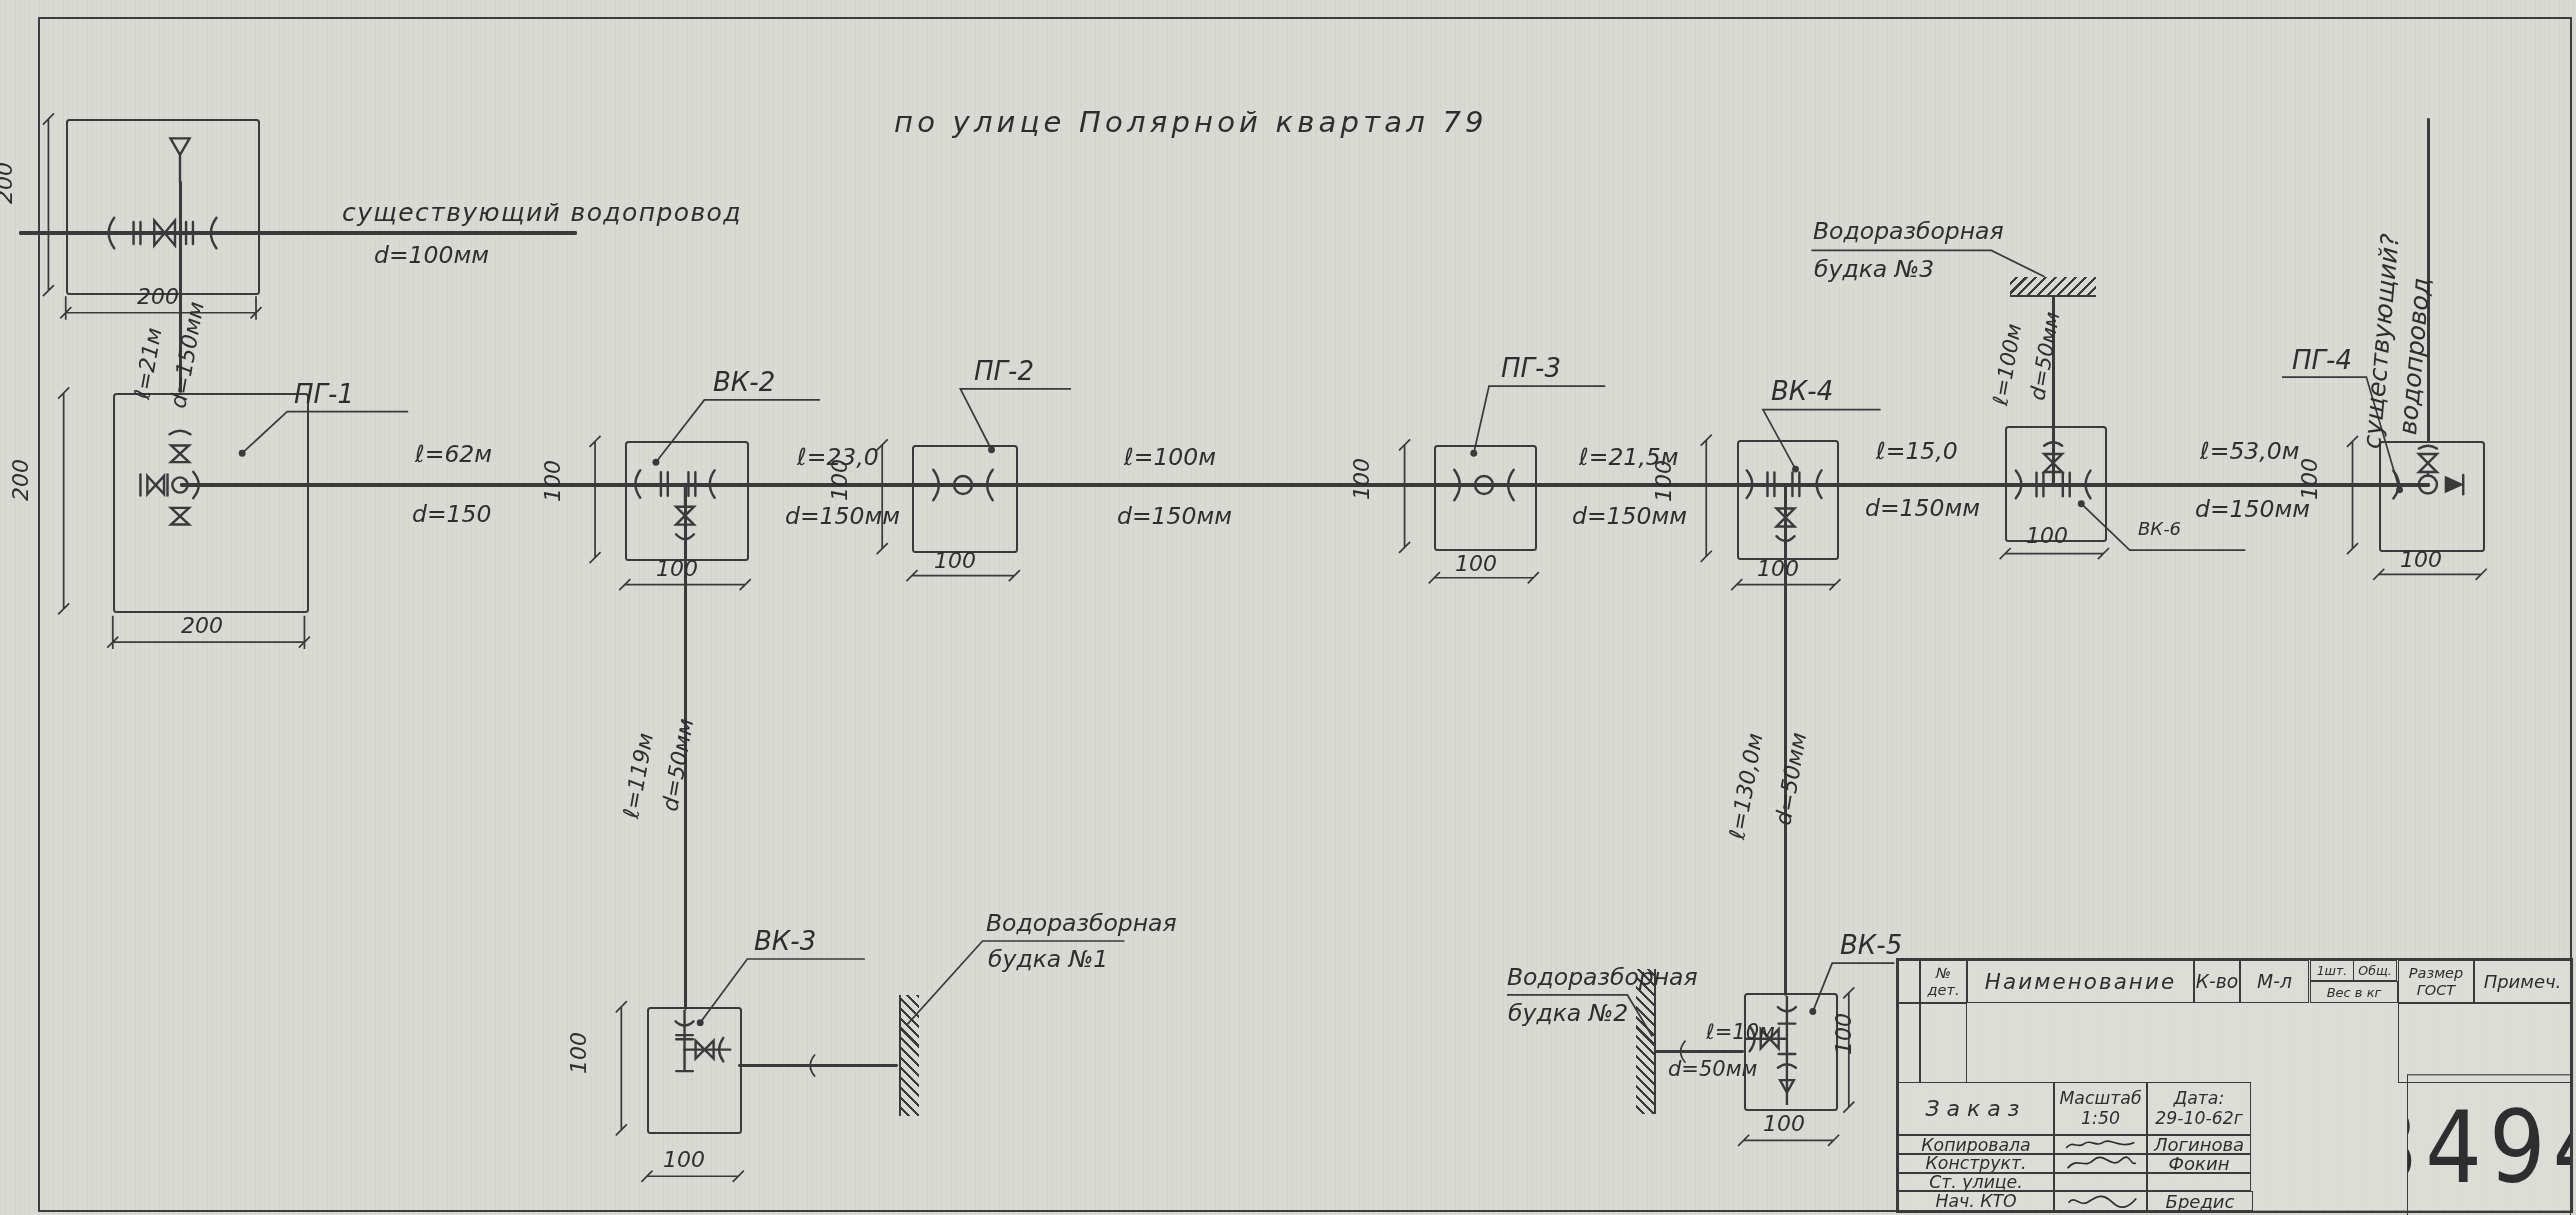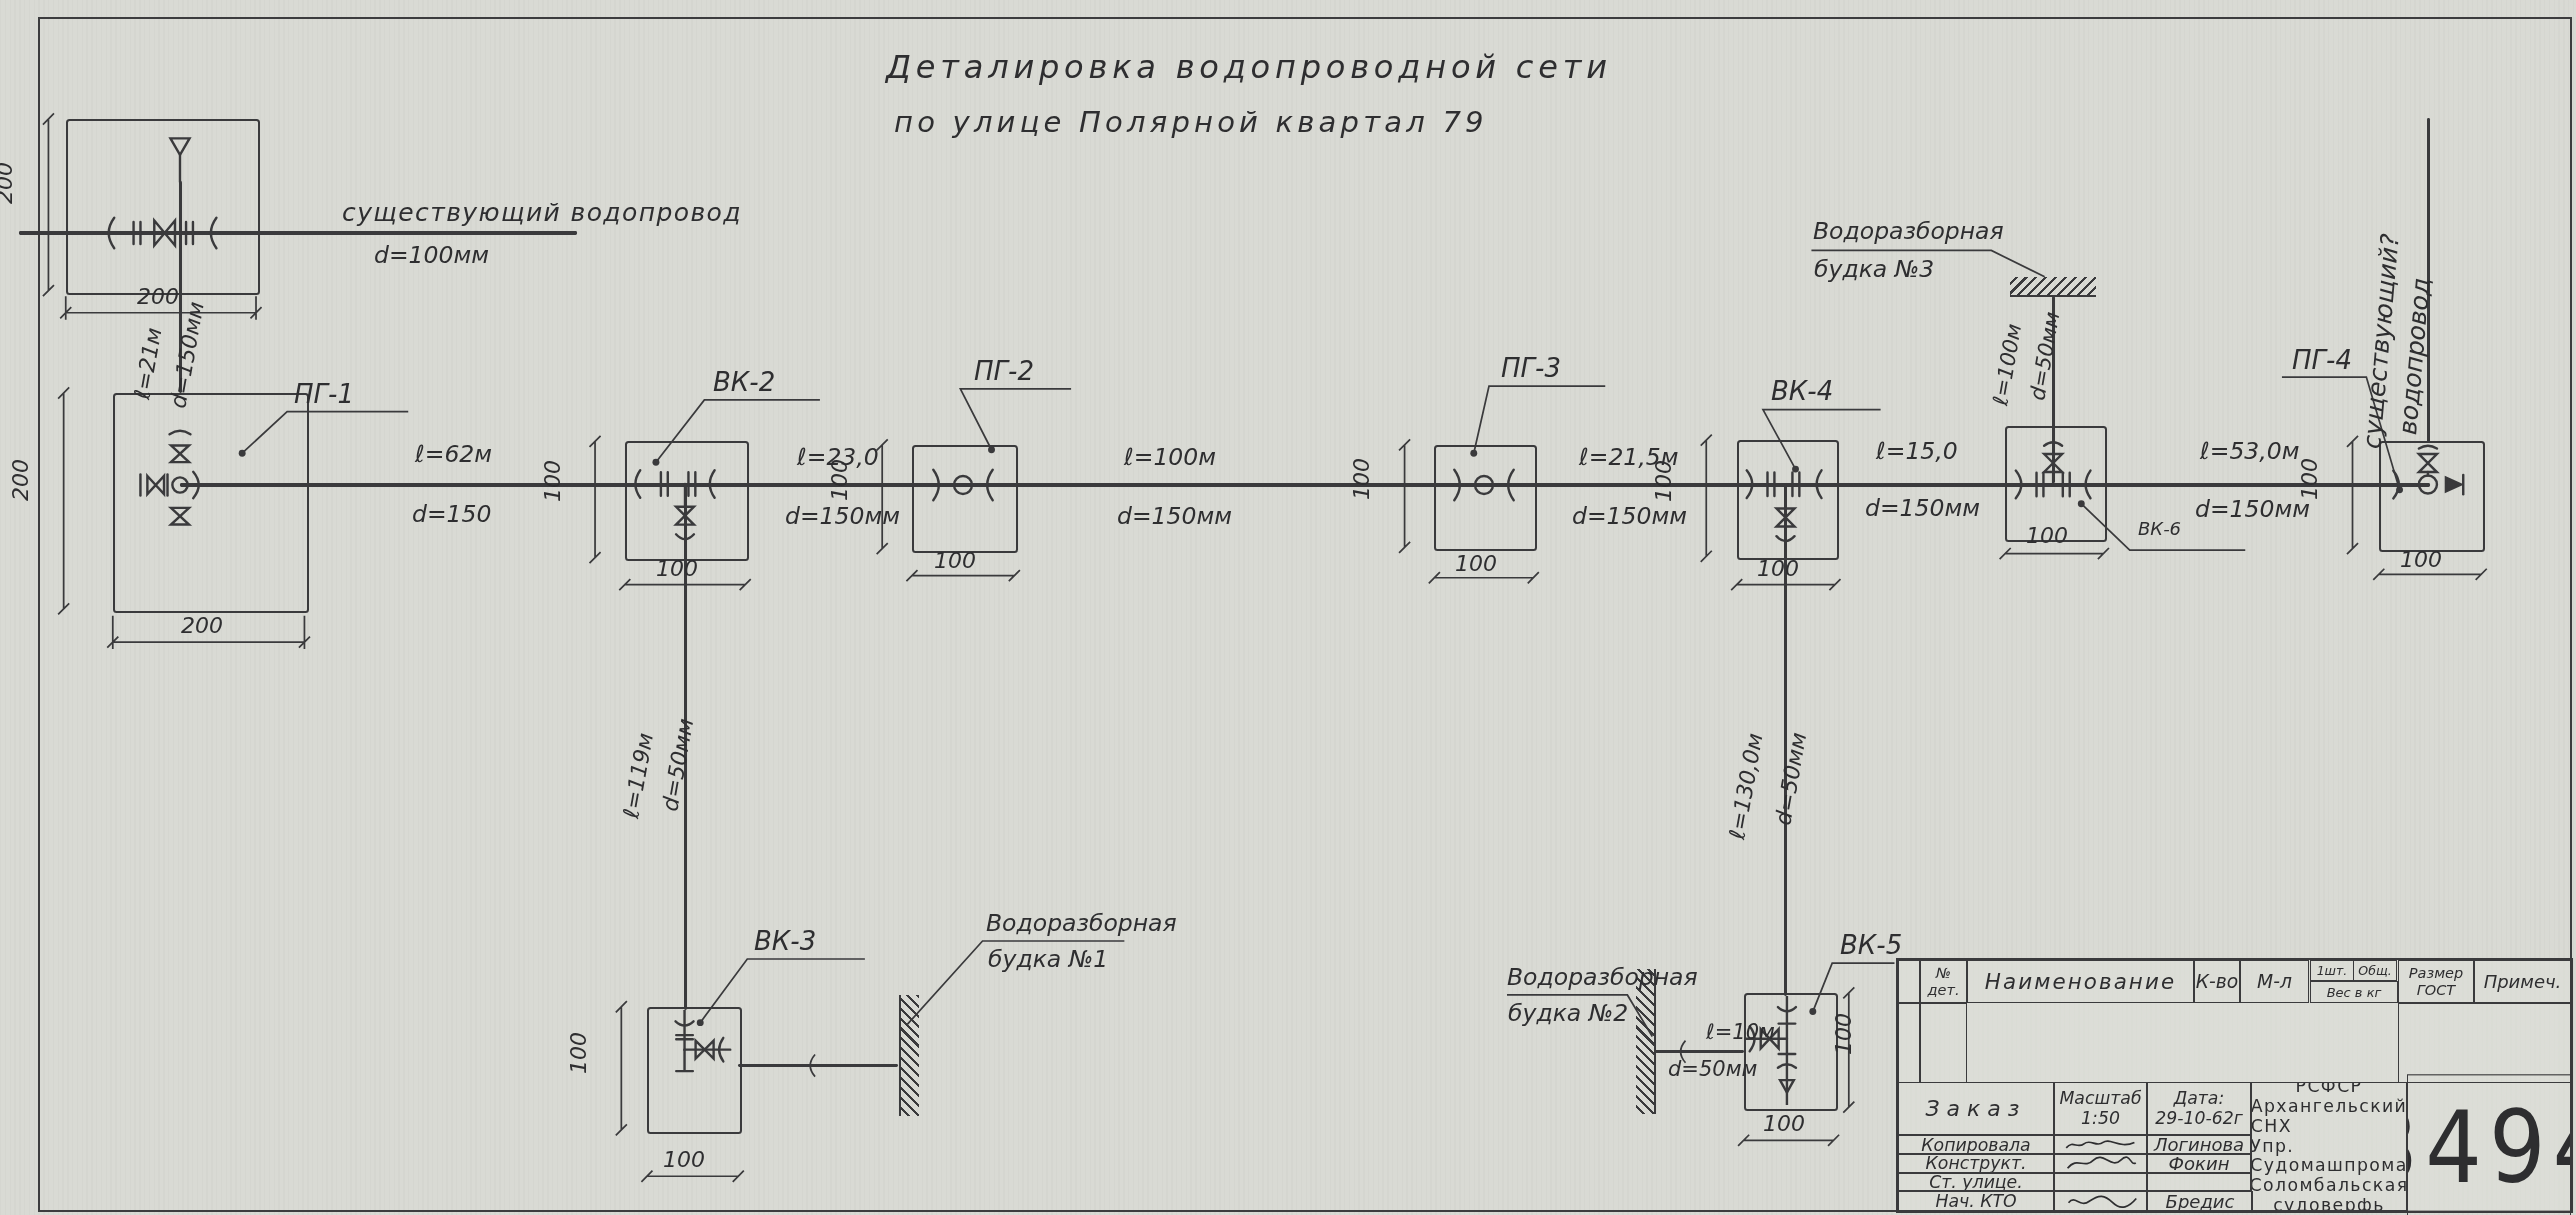--- a/index.html
+++ b/index.html
@@ -259,21 +259,20 @@
       <path d="M49 16 Q62 28 75 16"></path>
       <path d="M50 40 H74"></path>
     <path d="M0 62 H62"></path>
       <path d="M8 44 Q22 62 8 80"></path>
     <path d="M24 48 L24 76 L50 48 L50 76 Z"></path>
       <path d="M50 84 H74"></path>
     <path d="M49 104 Q62 94 75 104"></path>
       <path d="M52 122 H72 L62 140 Z"></path>
   </svg>
 
-  <div class="hw" style="left:886px;top:48px;font-size:32px;letter-spacing:4.8px;">Деталировка  водопроводной  сети</div>
   <div class="hw" style="left:894px;top:105px;font-size:29px;letter-spacing:4.2px;">по улице  Полярной  квартал 79</div>
 
   <div class="hw" style="left:342px;top:198px;font-size:25px;letter-spacing:1.4px;">существующий  водопровод</div>
   <div class="hw" style="left:374px;top:241px;font-size:23.5px;">d=100мм</div>
 
   <div class="hw" style="left:294px;top:379px;font-size:26px;">ПГ-1</div>
   <div class="hw" style="left:713px;top:367px;font-size:26px;">ВК-2</div>
   <div class="hw" style="left:974px;top:356px;font-size:26px;">ПГ-2</div>
   <div class="hw" style="left:1501px;top:353px;font-size:26px;">ПГ-3</div>
   <div class="hw" style="left:1771px;top:376px;font-size:26px;">ВК-4</div>
@@ -387,24 +386,17 @@
     <div class="cell" style="left:156px;top:213px;width:93px;height:18px;"></div>
     <div class="cell it" style="left:249px;top:213px;width:104px;height:18px;font-size:18px;"></div>
     <div class="cell it" style="left:0;top:231px;width:156px;height:20px;font-size:17.3px;">Нач. КТО</div>
     <div class="cell" style="left:156px;top:231px;width:93px;height:20px;">
       <svg width="76" height="16.6" viewBox="0 0 110 24">
           <path d="M8 14 C18 2 24 22 38 12 S60 2 72 14 S96 20 106 8" stroke="#2e2e30" stroke-width="2.5" fill="none"></path>
         </svg>
     </div>
     <div class="cell it" style="left:249px;top:231px;width:106px;height:20px;font-size:18px;">Бредис</div>
 
-    <div class="cell blocky" style="left:353px;top:122px;width:156px;height:129px;font-size:17.3px;">
-      <span class="ln">РСФСР</span>
-      <span class="ln">Архангельский СНХ</span>
-      <span class="ln">Упр. Судомашпрома</span>
-      <span class="ln">Соломбальская</span>
-      <span class="ln">судоверфь</span>
-    </div>
 
     <div class="cell bignum" style="left:509px;top:122px;width:164px;height:129px;">3494</div>
   </div>
 </div>
 
 
 </body></html>

